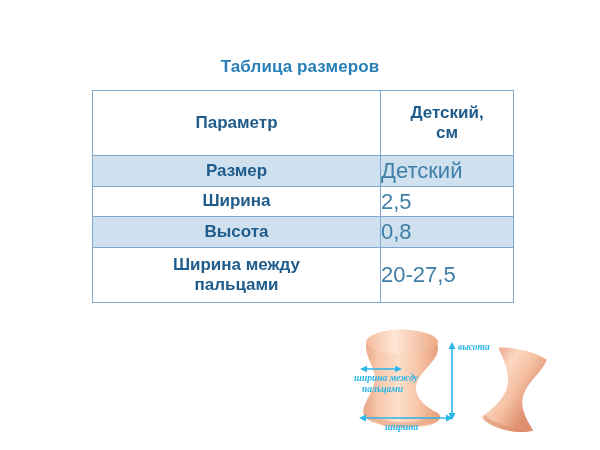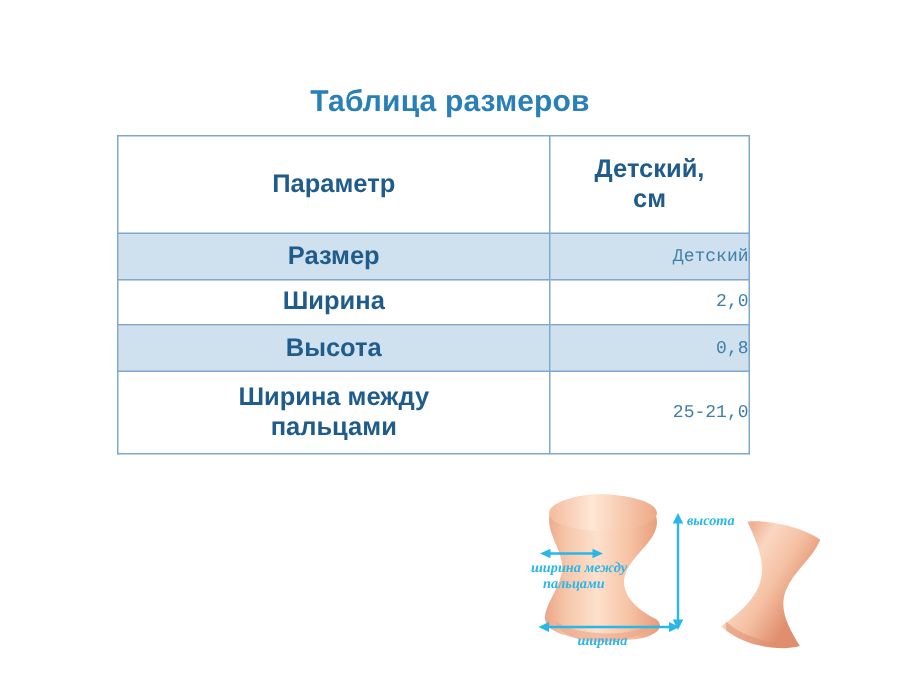--- a/index.html
+++ b/index.html
@@ -15,30 +15,30 @@
     position: relative;
   }
 
   
   #page-title {
     position: absolute;
     left: 0;
     top: 57px;
     width: 600px;
     text-align: center;
-    font-size: 20px;
+    font-size: 17px;
     font-weight: bold;
     color: #2980b9;
     letter-spacing: 0.1px;
   }
 
   
   #size-table {
     position: absolute;
-    left: 78px;
+    left: 92px;
     top: 90px;
     width: 421px;
     border-collapse: collapse;
     table-layout: fixed;
   }
   #size-table td {
     border: 1px solid #7fa8cc;
     padding: 0;
     vertical-align: middle;
   }
@@ -47,27 +47,26 @@
 
   .cell-param {
     text-align: center;
     font-size: 17px;
     font-weight: bold;
     color: #1f5c8b;
     line-height: 1.18;
     padding: 4px 6px;
   }
   .cell-value {
-    text-align: right;
-    font-size: 12px;
+    text-align: left;
+    font-size: 22px;
     font-weight: normal;
     color: #3f7fa6;
     line-height: 1.18;
     padding: 4px 6px;
-    font-family: Liberation Mono, monospace;
   }
   tr.shaded td { background: #cfe0ef; }
   tr.plain td  { background: #ffffff; }
 
   tr.head-row td { height: 64px; }
   tr.r1 td { height: 30px; }
   tr.r2 td { height: 29px; }
   tr.r3 td { height: 30px; }
   tr.r4 td { height: 54px; }
 
@@ -102,34 +101,34 @@
       </td>
     </tr>
 
     <tr class="shaded r1">
       <td class="cell-param">Размер</td>
       <td class="cell-value">Детский</td>
     </tr>
 
     <tr class="plain r2">
       <td class="cell-param">Ширина</td>
-      <td class="cell-value">2,0</td>
+      <td class="cell-value">2,5</td>
     </tr>
 
     <tr class="shaded r3">
       <td class="cell-param">Высота</td>
       <td class="cell-value">0,8</td>
     </tr>
 
     <tr class="plain r4">
       <td class="cell-param">
         <span>Ширина между</span>
         <span class="hdr-line2">пальцами</span>
       </td>
-      <td class="cell-value">25-21,0</td>
+      <td class="cell-value">20-27,5</td>
     </tr>
   </tbody>
 </table>
 
 <div id="illustration">
   <svg width="260" height="132" viewBox="0 0 260 132" xmlns="http://www.w3.org/2000/svg">
     <defs>
       <linearGradient id="gradA" x1="0" y1="0" x2="1" y2="0">
         <stop offset="0%" stop-color="#eaa587"></stop>
         <stop offset="18%" stop-color="#f6c6a9"></stop>

